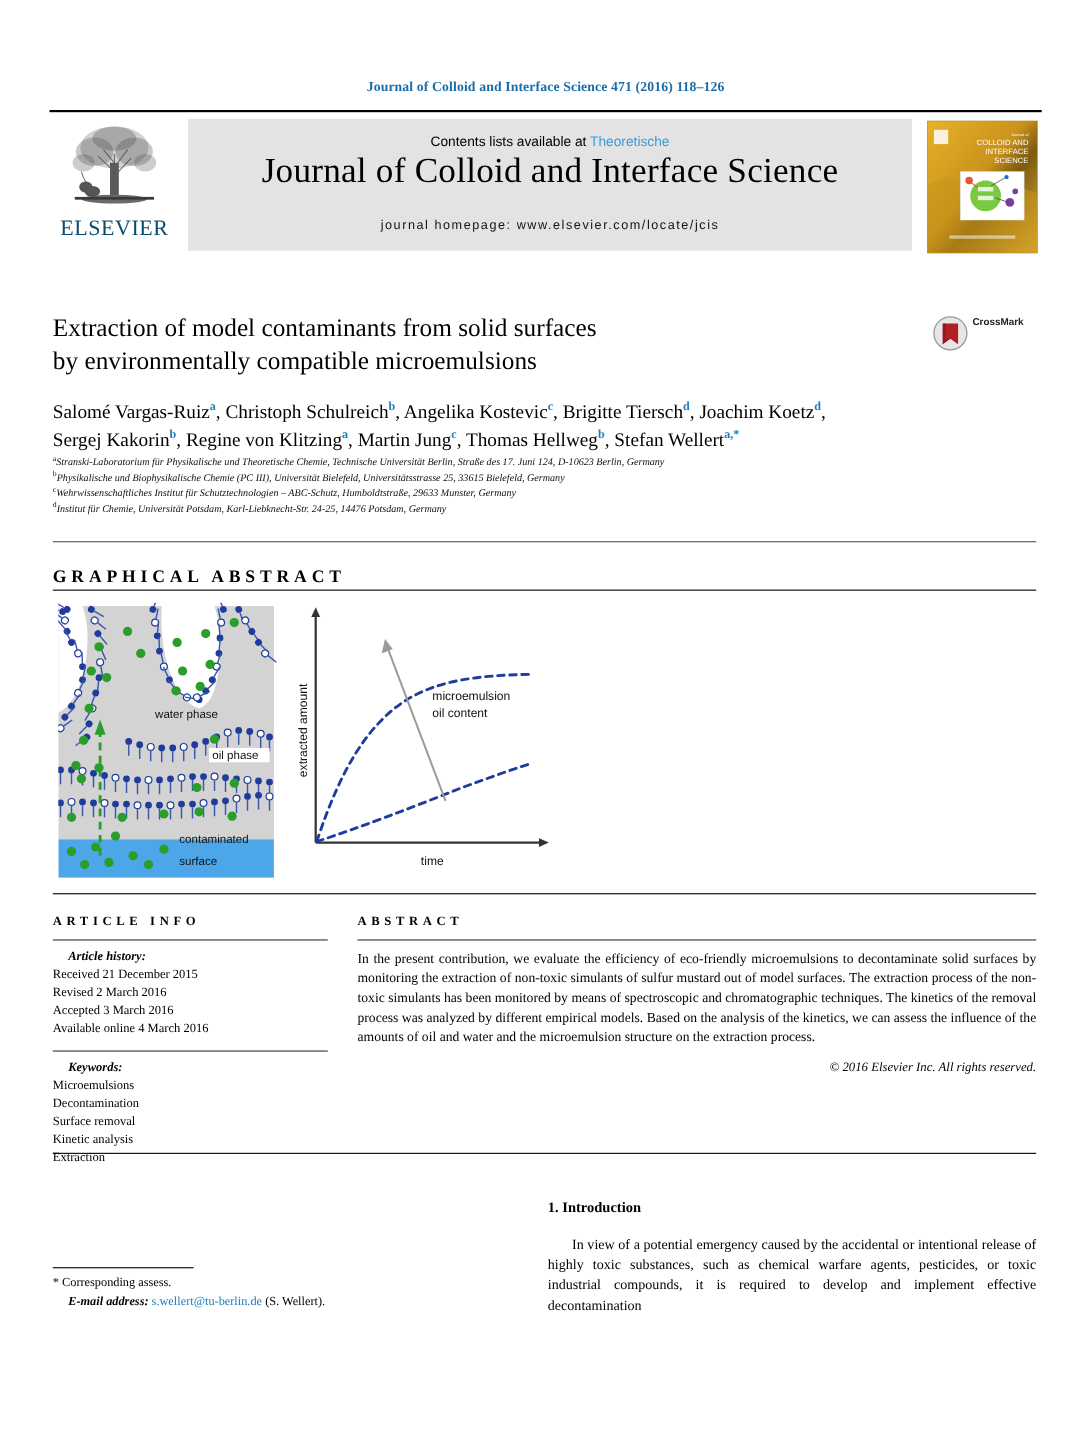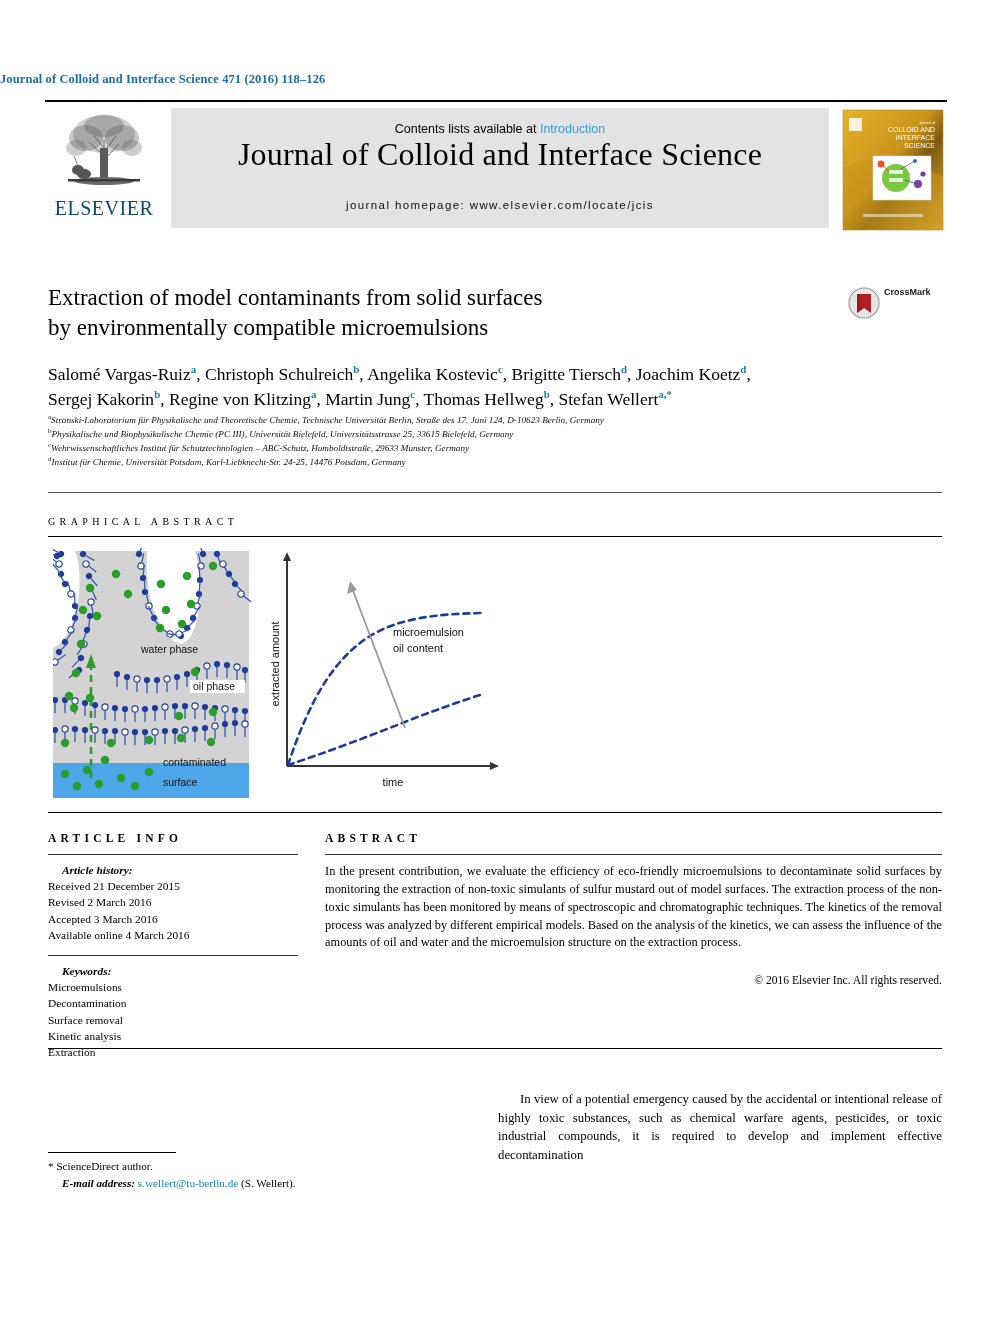--- a/index.html
+++ b/index.html
@@ -21,20 +21,21 @@
     height: 1323px;
     box-sizing: border-box;
   }
 
   
   .runhead {
     position: absolute;
     top: 72px;
     left: 0;
     width: 992px;
+    text-align: center;
     font-family: "Liberation Serif", serif;
     font-weight: bold;
     font-size: 12.5px;
     color: #1a6ea8;
     letter-spacing: 0.1px;
   }
 
   
   .masthead {
     position: absolute;
@@ -174,22 +175,22 @@
     width: 894px;
     border-top: 0.9px solid #555;
   }
 
   
   .ga-head {
     position: absolute;
     top: 516px;
     left: 48px;
     font-family: "Liberation Serif", serif;
-    font-weight: normal;
-    font-size: 10px;
+    font-weight: bold;
+    font-size: 16px;
     letter-spacing: 4.4px;
   }
   .ga-rule {
     position: absolute;
     top: 536px;
     left: 48px;
     width: 894px;
     border-top: 1.4px solid #000;
   }
   .ga-figure {
@@ -250,21 +251,22 @@
     font-family: "Liberation Serif", serif;
     font-size: 12.4px;
     line-height: 1.44;
     text-align: justify;
     margin-top: 8px;
   }
   .copyright {
     text-align: right;
     font-family: "Liberation Serif", serif;
     font-size: 11.6px;
-    margin-top: 22px;
+    margin-top: 12px;
+    font-style: italic;
   }
   .abs-rule-bottom {
     position: absolute;
     top: 1048px;
     left: 48px;
     width: 894px;
     border-top: 1.1px solid #000;
   }
 
   
@@ -367,21 +369,21 @@
         <g fill="#555">
           <ellipse cx="22" cy="62" rx="6" ry="5"></ellipse>
           <ellipse cx="28" cy="66" rx="7" ry="5"></ellipse>
         </g>
       </svg>
       <div class="elsevier-word">ELSEVIER</div>
     </div>
 
     <div class="journal-band">
       <div class="contents-line">
-        <span>Contents lists available at </span><span class="sd">Introduction</span>
+        <span>Contents lists available at </span><span class="sd">Theoretische</span>
       </div>
       <div class="journal-name">Journal of Colloid and Interface Science</div>
       <div class="homepage-line">journal homepage: www.elsevier.com/locate/jcis</div>
     </div>
 
     <div class="cover-thumb">
       <svg width="108" height="128" viewBox="0 0 108 128">
         <defs>
           <linearGradient id="goldgrad" x1="0" y1="0" x2="1" y2="1">
             <stop offset="0%" stop-color="#e8b228"></stop>
@@ -893,28 +895,29 @@
   <div class="abstract-col">
     <div class="sec-head">ABSTRACT</div>
     <div class="col-rule"></div>
     <div class="abstract-body">In the present contribution, we evaluate the efficiency of eco-friendly microemulsions to decontaminate solid surfaces by monitoring the extraction of non-toxic simulants of sulfur mustard out of model surfaces. The extraction process of the non-toxic simulants has been monitored by means of spectroscopic and chromatographic techniques. The kinetics of the removal process was analyzed by different empirical models. Based on the analysis of the kinetics, we can assess the influence of the amounts of oil and water and the microemulsion structure on the extraction process.</div>
     <div class="copyright">© 2016 Elsevier Inc. All rights reserved.</div>
   </div>
 
   <div class="abs-rule-bottom"></div>
 
   <div class="intro-col">
+    <h2 class="intro-head">1. Introduction</h2>
     <p class="intro-para">In view of a potential emergency caused by the accidental or intentional release of highly toxic substances, such as chemical warfare agents, pesticides, or toxic industrial compounds, it is required to develop and implement effective decontamination</p>
   </div>
 
   <div class="footnote-rule"></div>
   <div class="footnote">
     <div>
       <span>*</span>
-      <span>ScienceDirect author.</span>
+      <span>Corresponding assess.</span>
     </div>
     <div class="indent">
       <span class="em-label">E-mail address:</span>
       <span class="link">s.wellert@tu-berlin.de</span>
       <span>(S. Wellert).</span>
     </div>
   </div>
 
 
 </div>

